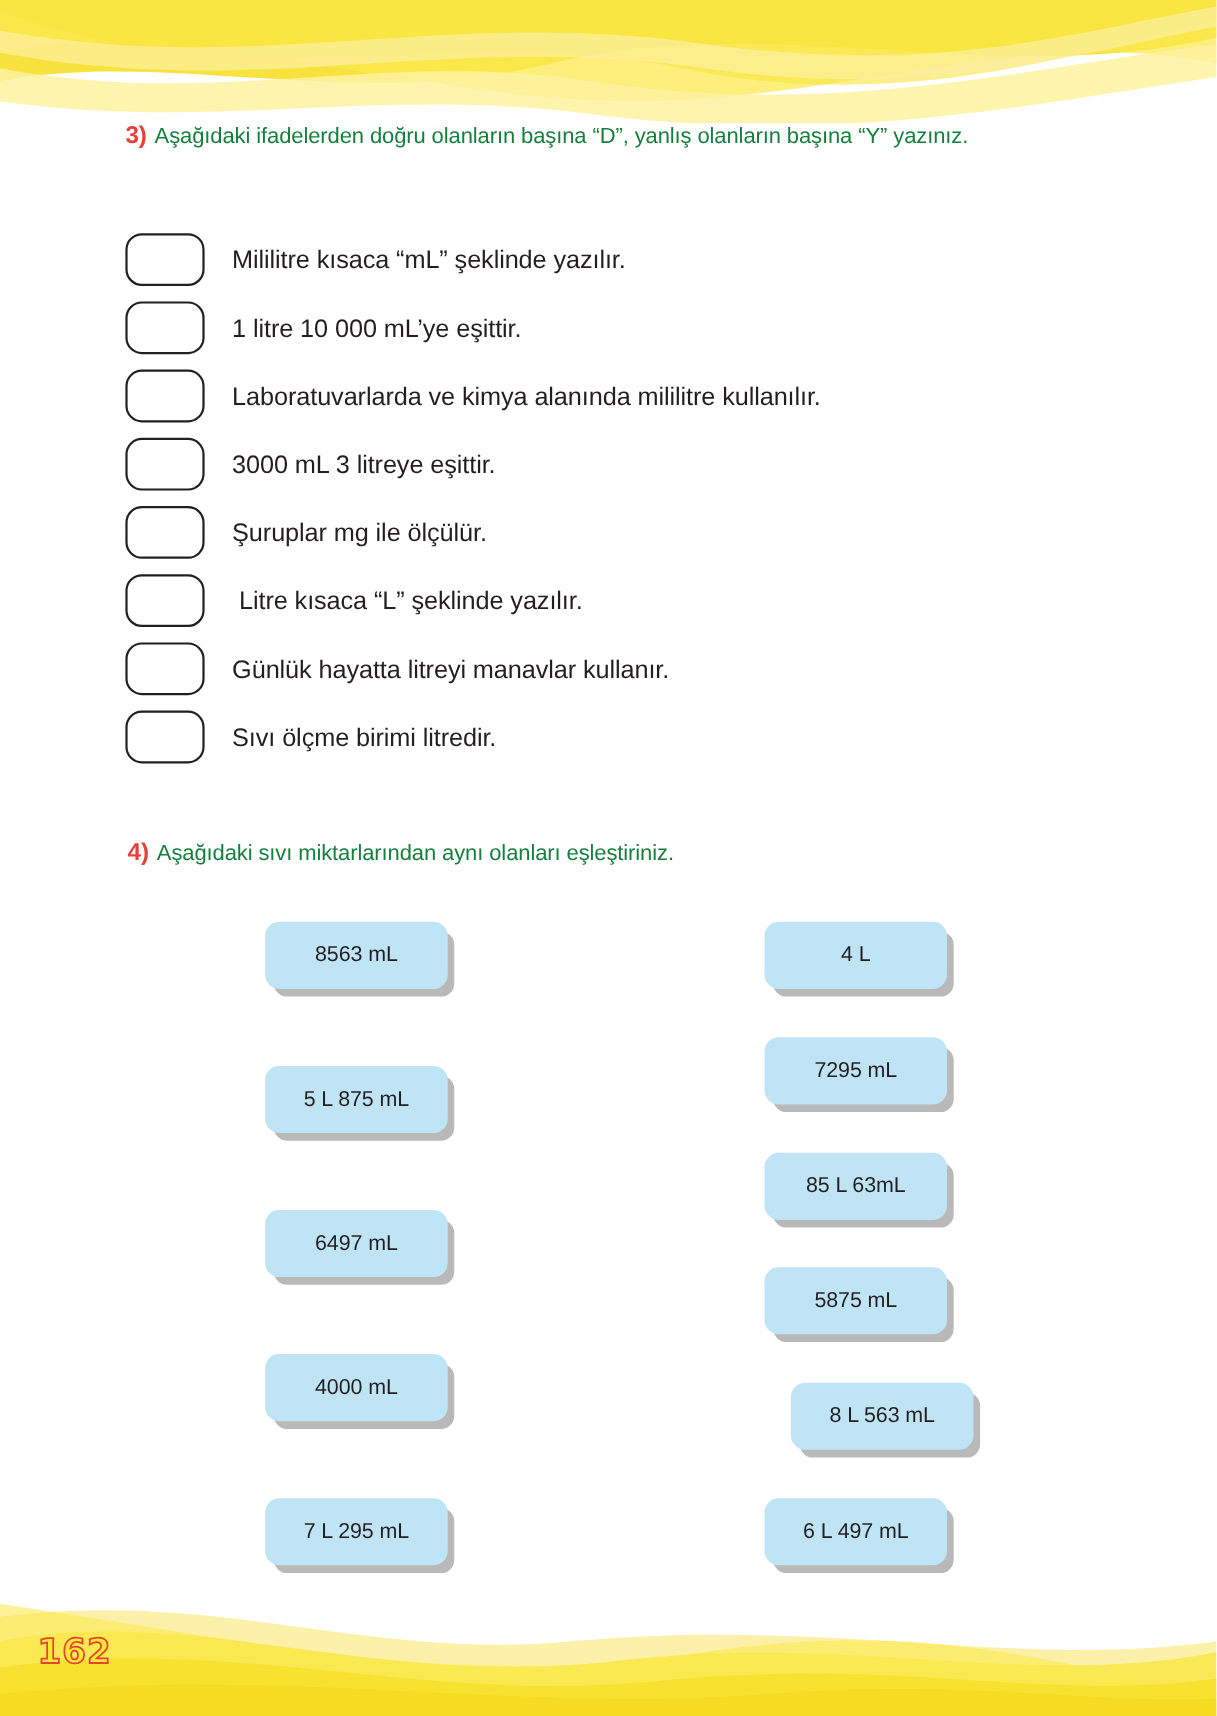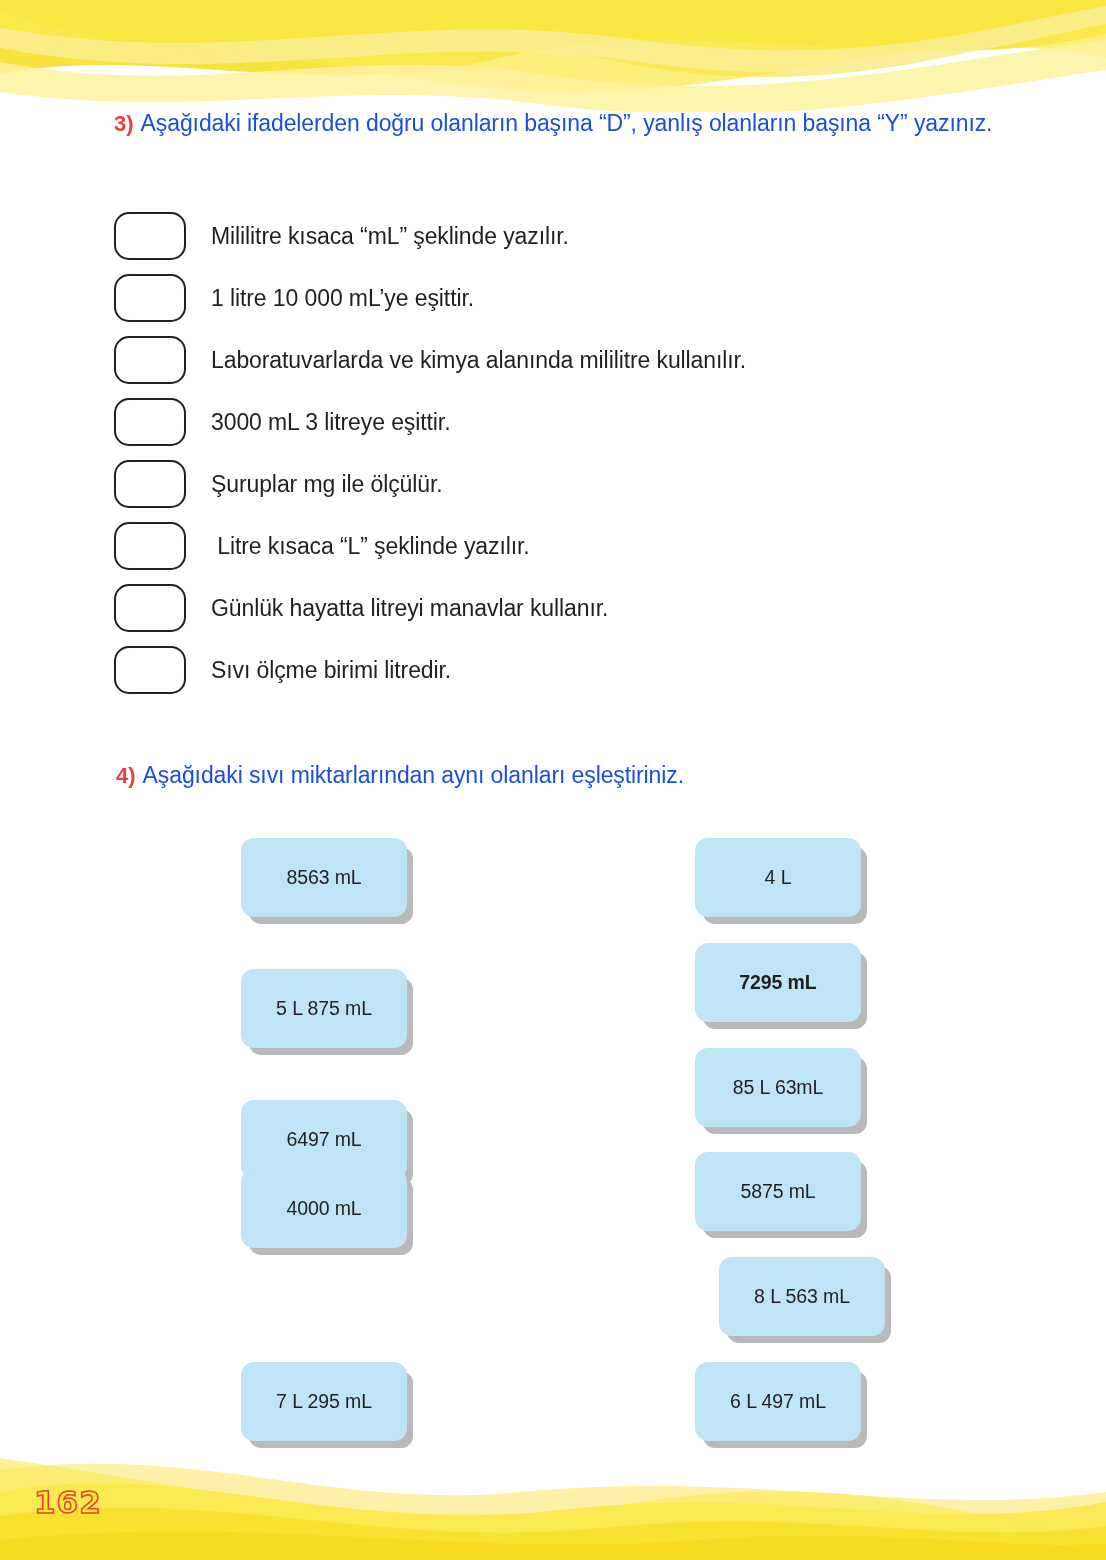--- a/index.html
+++ b/index.html
@@ -42,22 +42,22 @@
     align-items: baseline;
     white-space: nowrap;
   }
   .q-num {
     color: #e8413a;
     font-weight: bold;
     font-size: 22px;
     margin-right: 7px;
   }
   .q-text {
-    color: #1d4ed8;
-    font-size: 23px;
+    color: #15803d;
+    font-size: 20px;
     letter-spacing: -0.1px;
   }
 
   #q3-head { left: 114px; top: 110px; }
   #q4-head { left: 116px; top: 762px; }
 
   
   .tf-list {
     position: absolute;
     left: 114px;
@@ -82,21 +82,21 @@
     font-size: 23px;
     color: #231f20;
     letter-spacing: -0.1px;
     white-space: pre;
   }
 
   
   .card {
     position: absolute;
     width: 166px;
-    height: 79px;
+    height: 61px;
     background: #bfe4f6;
     border-radius: 13px;
     display: flex;
     align-items: center;
     justify-content: center;
     font-size: 19.5px;
     color: #231f20;
     letter-spacing: -0.1px;
     box-shadow: 7px 8px 0 -1px #b9b9b9;
     white-space: nowrap;
@@ -172,25 +172,25 @@
   </div>
 
   <div class="question-head" id="q4-head">
     <span class="q-num">4)</span>
     <span class="q-text">Aşağıdaki sıvı miktarlarından aynı olanları eşleştiriniz.</span>
   </div>
 
   <div class="card" style="left:241px; top:838px;">8563 mL</div>
   <div class="card" style="left:241px; top:969px;">5 L 875 mL</div>
   <div class="card" style="left:241px; top:1100px;">6497 mL</div>
-  <div class="card" style="left:241px; top:1169px;">4000 mL</div>
+  <div class="card" style="left:241px; top:1231px;">4000 mL</div>
   <div class="card" style="left:241px; top:1362px;">7 L 295 mL</div>
 
   <div class="card" style="left:695px; top:838px;">4 L</div>
-  <div class="card" style="left:695px; top:943px;font-weight:bold;">7295 mL</div>
+  <div class="card" style="left:695px; top:943px;">7295 mL</div>
   <div class="card" style="left:695px; top:1048px;">85 L 63mL</div>
   <div class="card" style="left:695px; top:1152px;">5875 mL</div>
   <div class="card" style="left:695px; top:1257px;margin-left:24px;">8 L 563 mL</div>
   <div class="card" style="left:695px; top:1362px;">6 L 497 mL</div>
 
   <div class="banner banner-bottom">
     <svg viewBox="0 0 1106 120" preserveAspectRatio="none" aria-hidden="true">
       <path d="M0,30 C200,4 330,70 520,52 C760,30 920,78 1106,52 L1106,120 L0,120 Z" fill="#fdf0a0" opacity="0.9"></path>
       <path d="M0,52 C180,18 340,96 560,70 C780,44 930,96 1106,62 L1106,120 L0,120 Z" fill="#f9e43c" opacity="0.75"></path>
       <path d="M0,18 C240,54 420,96 640,62 C860,28 990,84 1106,98 L1106,120 L0,120 Z" fill="#fbe94f" opacity="0.6"></path>

